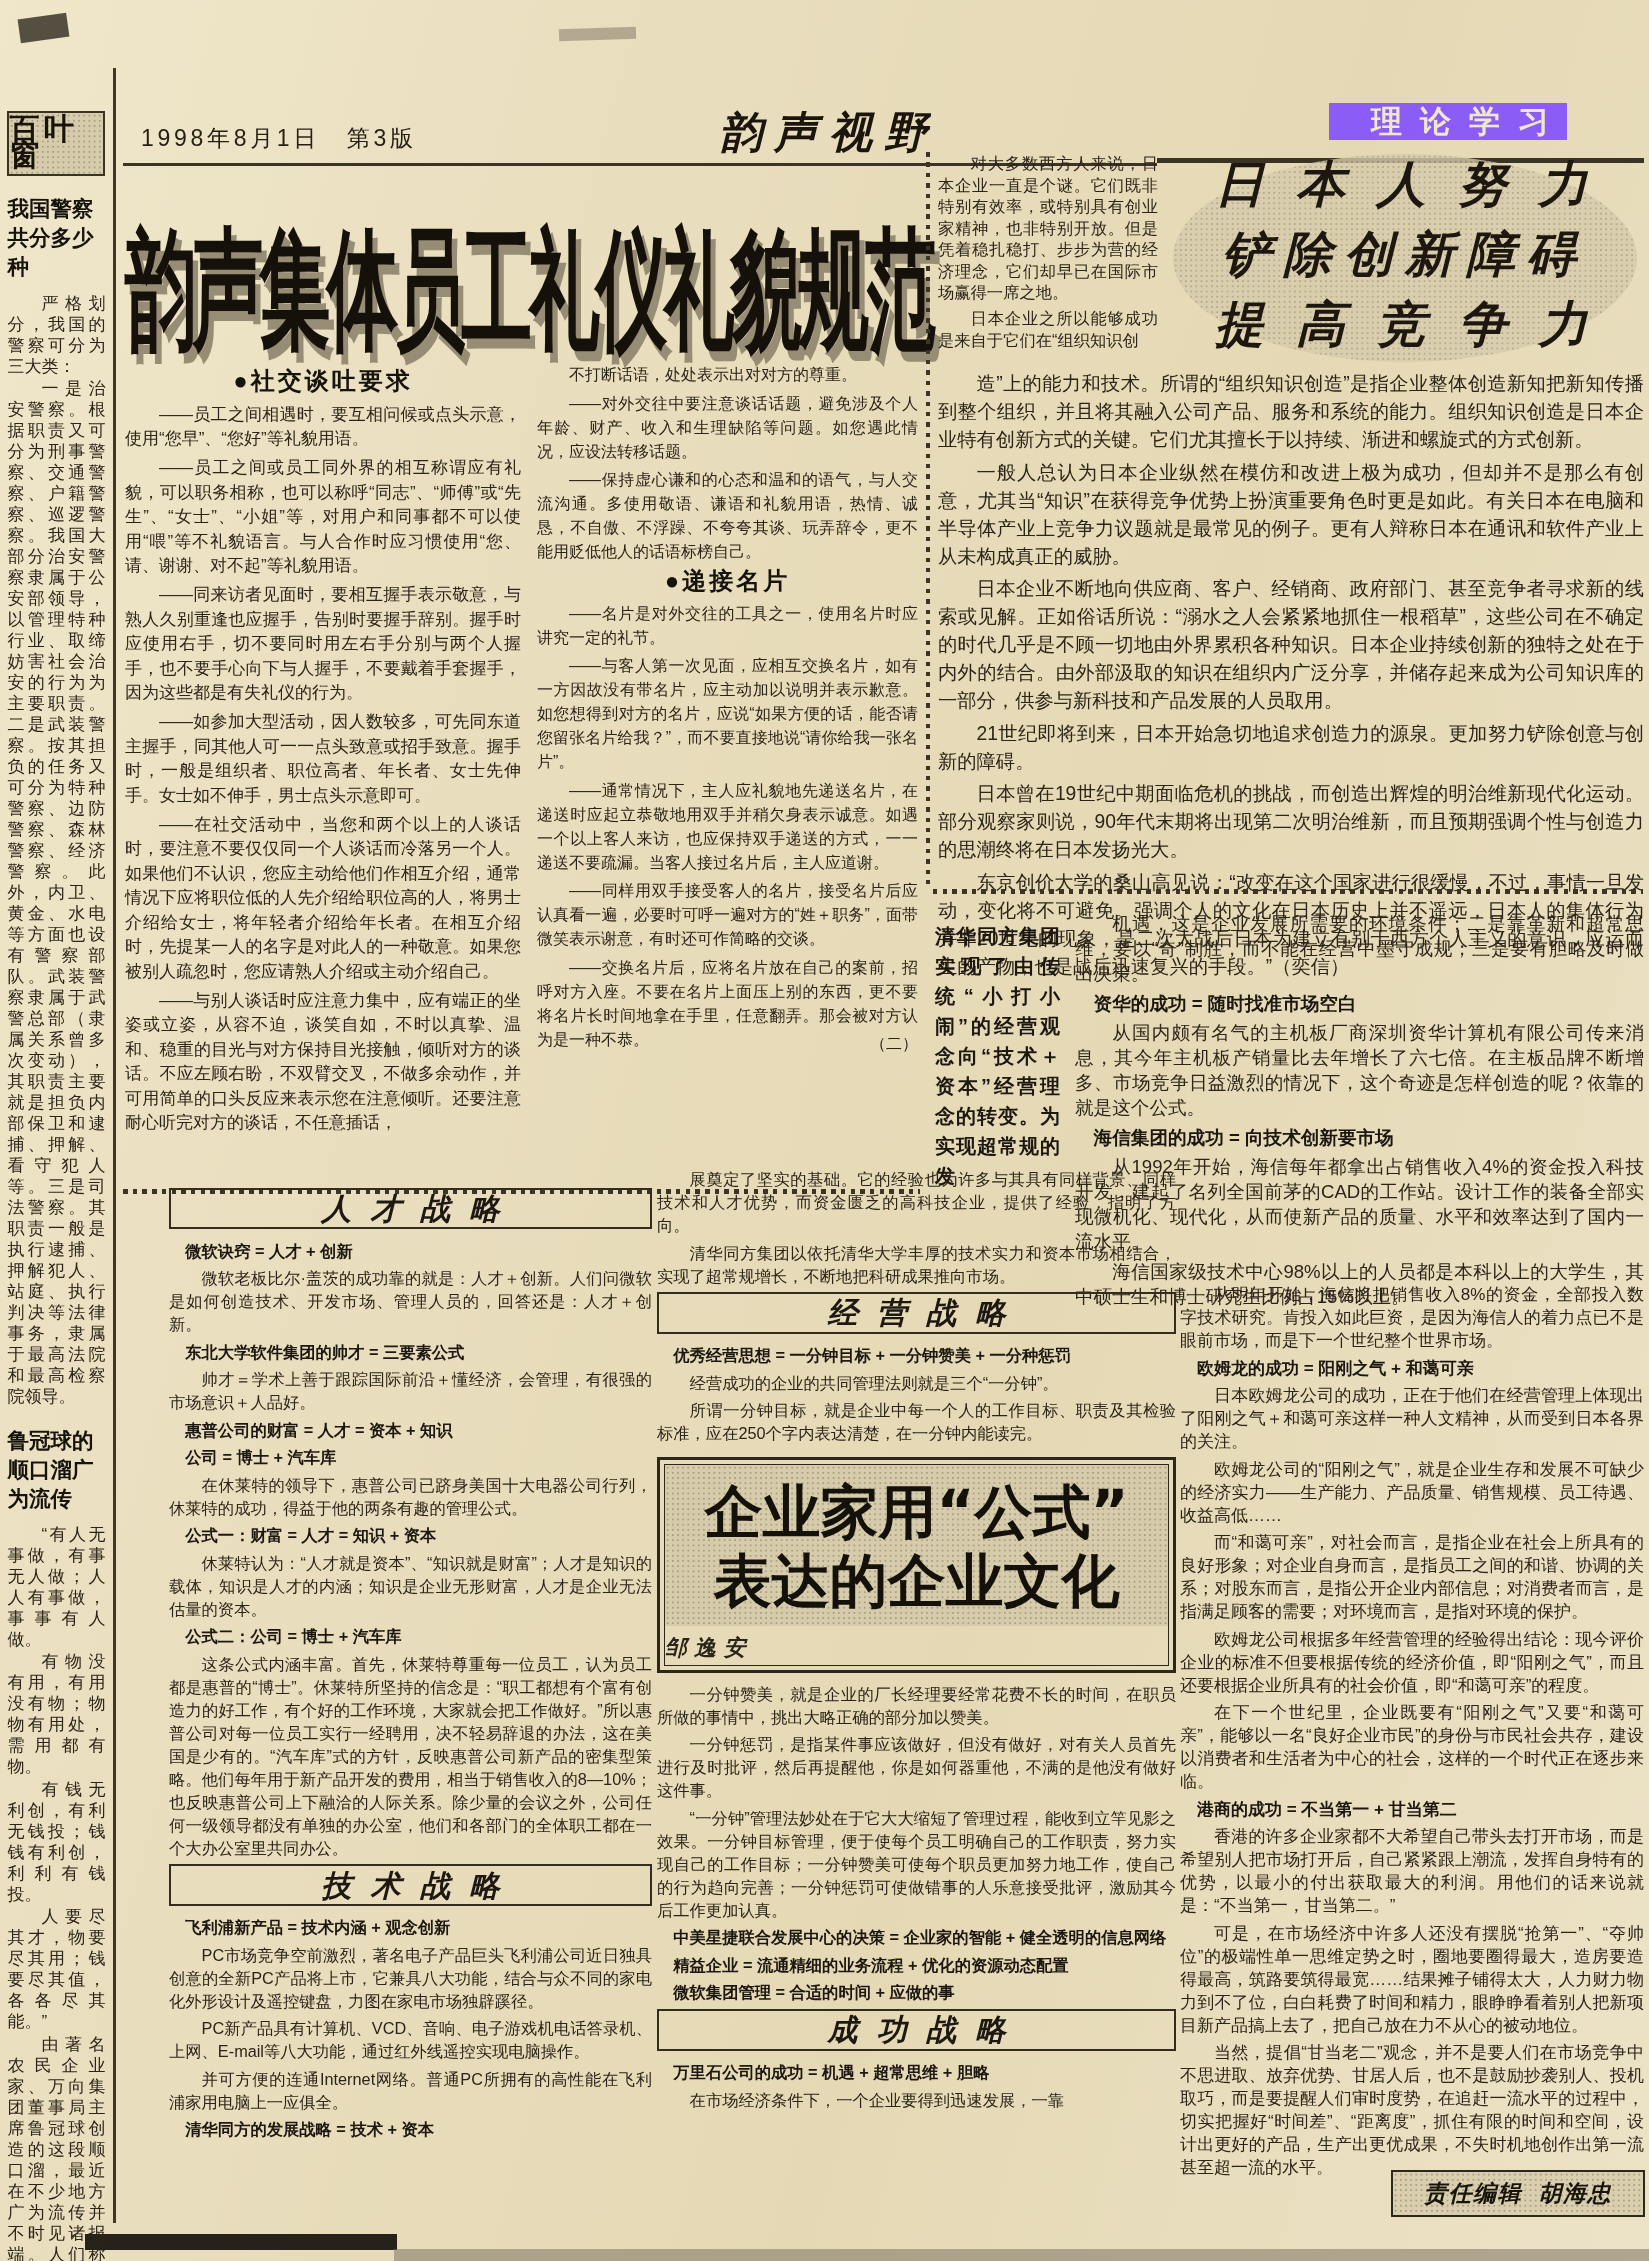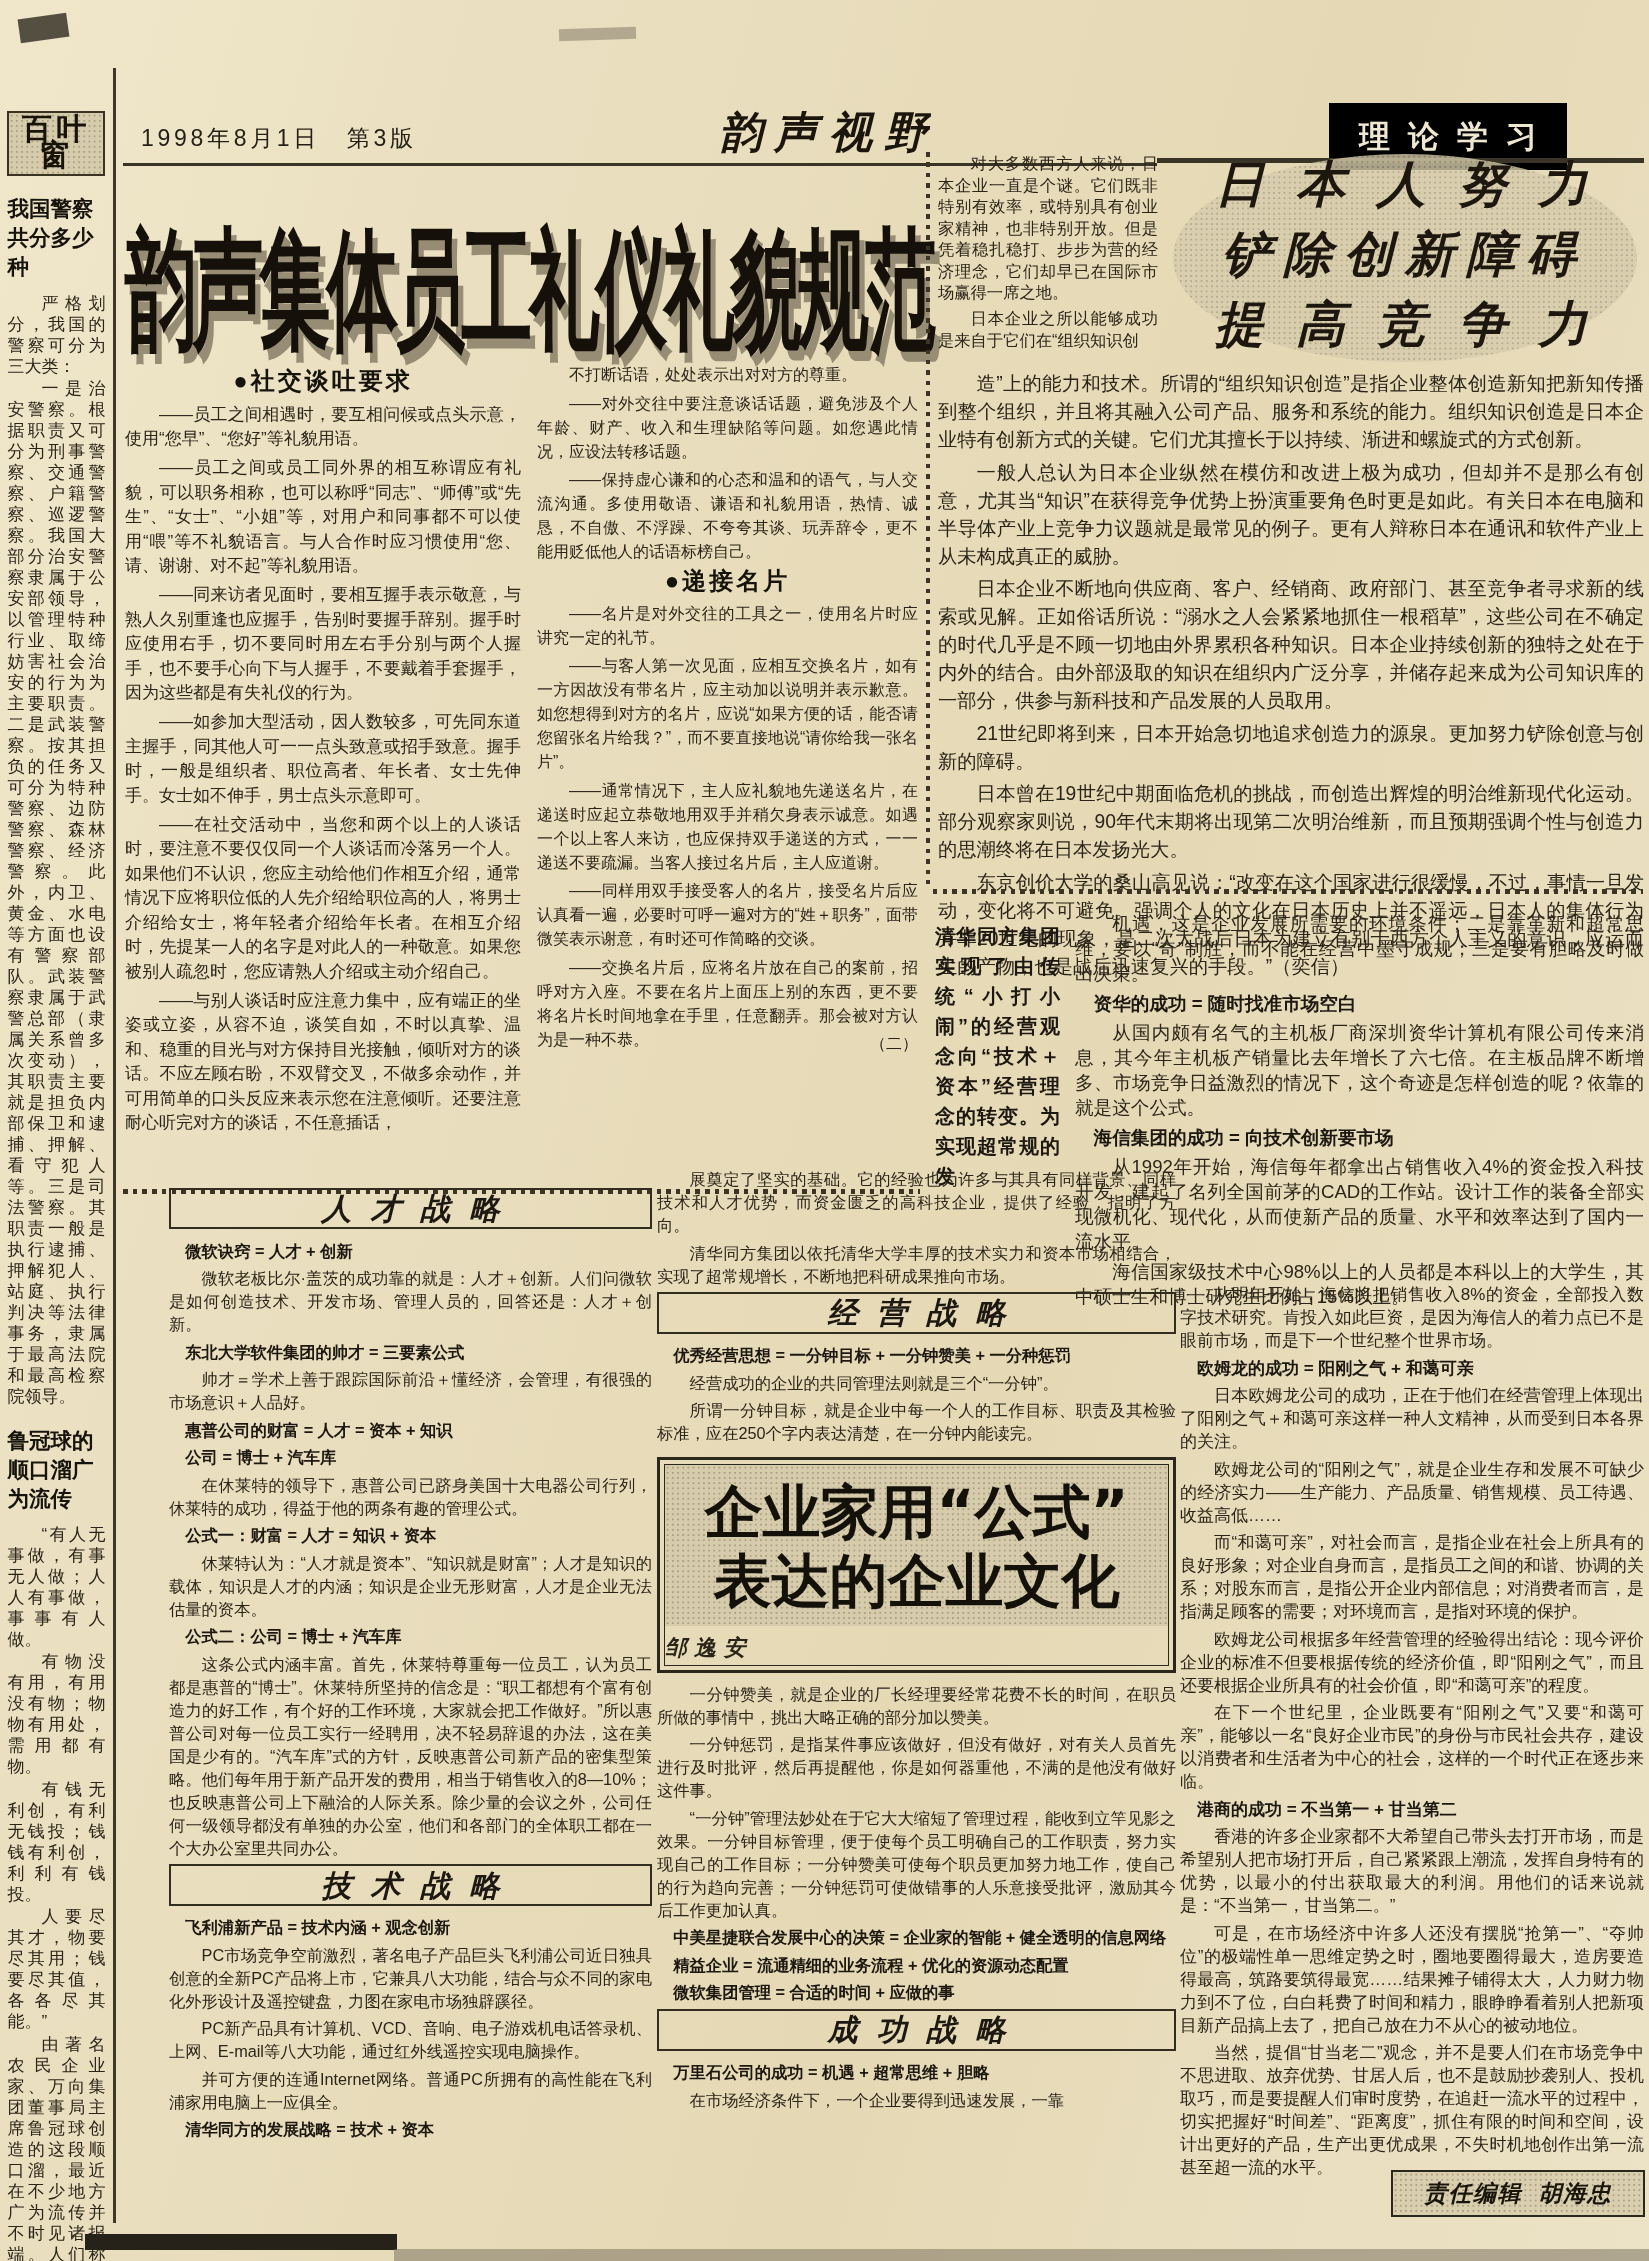--- a/index.html
+++ b/index.html
@@ -27,29 +27,29 @@
 </head>
 <body>
 
 <div class="abs" style="left:19.3px;top:16.3px;width:49px;height:24px;background:#3a342a;transform:rotate(-8deg);opacity:.85;"></div>
 <div class="abs" style="left:559px;top:28px;width:77px;height:12px;background:#8d8471;opacity:.6;transform:rotate(-2deg);"></div>
 <div class="abs" style="left:85px;top:2234px;width:312px;height:16.3px;background:#26221a;"></div>
 <div class="abs" style="left:394px;top:2249px;width:1256px;height:12.6px;background:#7d7563;opacity:.55;"></div>
 
 <div class="abs" style="left:141px;top:123px;font-size:23px;letter-spacing:3.7px;font-weight:500;color:#241f15;">1998年8月1日　第3版</div>
 <div class="abs" style="left:719px;top:104px;font-size:43px;font-weight:700;font-style:italic;letter-spacing:12px;color:#1b150d;font-family:'DejaVu Serif',serif;">韵声视野</div>
-<div class="abs" style="left:1329px;top:103px;width:238px;height:67px;background:#000000;display:flex;align-items:center;justify-content:center;">
+<div class="abs" style="left:1329px;top:103px;width:238px;height:37px;background:#8b5cf6;display:flex;align-items:center;justify-content:flex-end;">
   <span style="color:#efe7cf;font-size:31px;font-weight:700;letter-spacing:18px;padding-left:18px;">理论学习</span>
 </div>
 <div class="abs rule" style="left:123px;top:163px;width:1034px;height:3px;"></div>
 <div class="abs rule" style="left:1157px;top:158px;width:487px;height:5.2px;"></div>
 
 <div class="abs vdotrule" style="left:113px;top:68px;height:2155px;width:3px;background:#3f3828;"></div>
 <div class="abs smallcol" style="left:7.4px;top:111px;width:98px;font-size:17px;line-height:21px;">
-  <div class="halftone" style="border:2.2px solid #3a3322;text-align:center;padding:4.5px 0;margin-bottom:13.4px;">
+  <div class="halftone" style="border:2.2px solid #3a3322;padding:4.5px 0;margin-bottom:13.4px;">
     <span style="font-size:30px;font-weight:700;letter-spacing:4.5px;color:#181309;">百叶窗</span>
   </div>
   <div class="sidebar-title" style="white-space:pre-line;">我国警察
 共分多少种</div>
   <div>
       <p class="para">严格划分，我国的警察可分为三大类：</p>
       <p class="para">一是治安警察。根据职责又可分为刑事警察、交通警察、户籍警察、巡逻警察。我国大部分治安警察隶属于公安部领导，以管理特种行业、取缔妨害社会治安的行为为主要职责。二是武装警察。按其担负的任务又可分为特种警察、边防警察、森林警察、经济警察。此外，内卫、黄金、水电等方面也设有警察部队。武装警察隶属于武警总部（隶属关系曾多次变动），其职责主要就是担负内部保卫和逮捕、押解、看守犯人等。三是司法警察。其职责一般是执行逮捕、押解犯人、站庭、执行判决等法律事务，隶属于最高法院和最高检察院领导。</p>
     </div>
   <div class="sidebar-title" style="white-space:pre-line;">鲁冠球的
 顺口溜广为流传</div>

